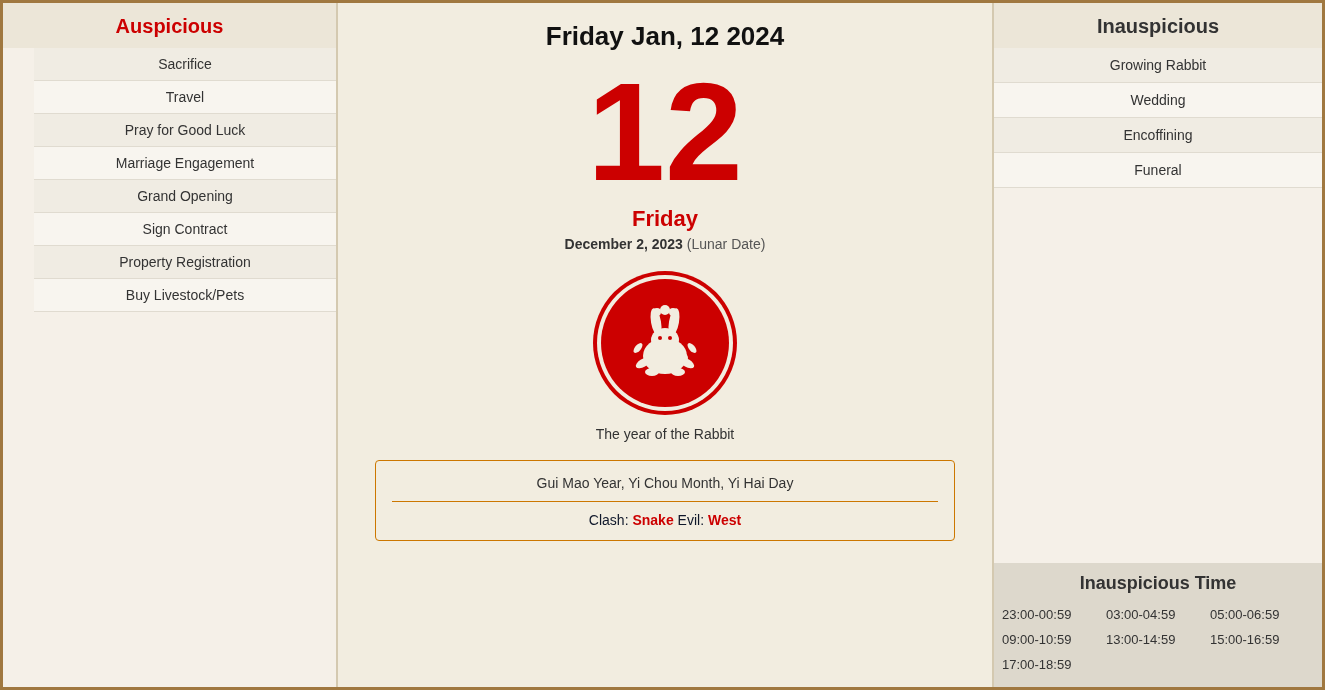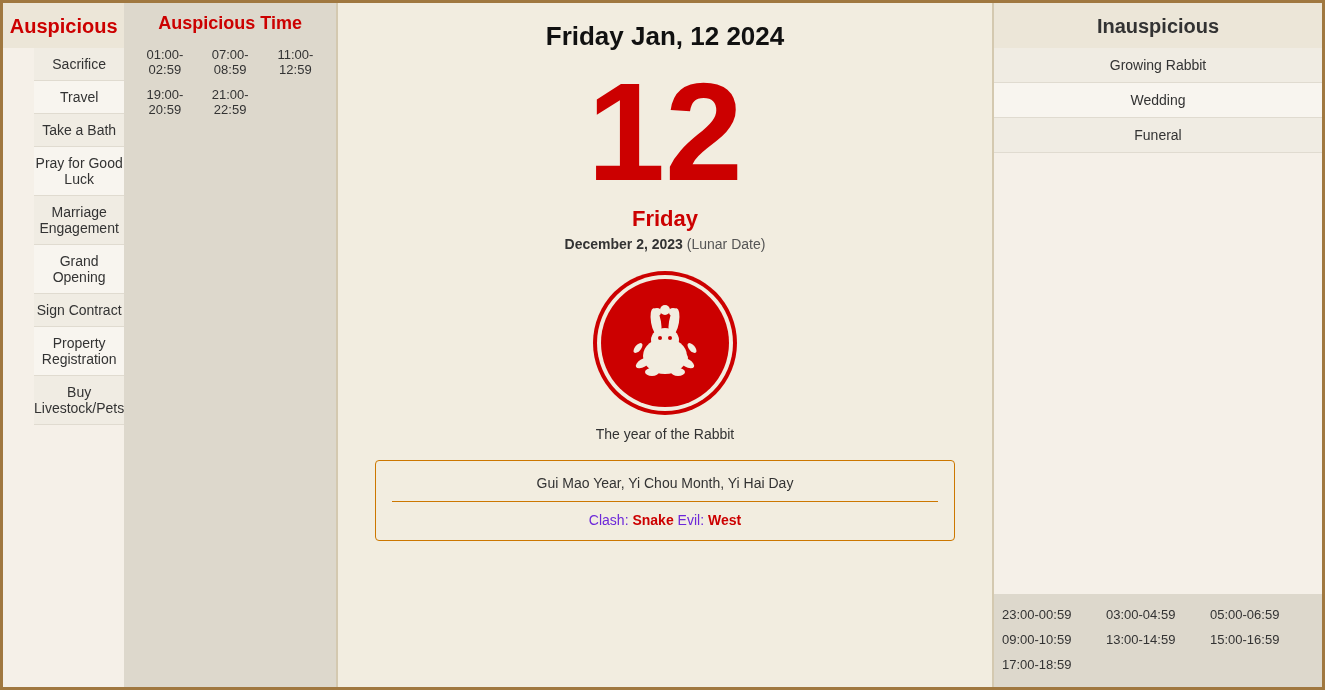--- a/index.html
+++ b/index.html
@@ -141,21 +141,21 @@
       color: #333;
       padding-bottom: 10px;
       border-bottom: 1px solid #cc7700;
       margin-bottom: 10px;
     }
     .info-box-line2 {
       text-align: center;
       font-size: 14px;
       color: #333;
     }
-    .clash-label { color: #6d28d9; }
+    .clash-label { color: #0f172a; }
     .clash-animal { color: #cc0000; font-weight: bold; }
     .clash-direction { color: #cc0000; font-weight: bold; }
 
     
     .right-panel {
       width: 330px;
       min-width: 330px;
       background: #f5f0e8;
       border-left: 2px solid #d4c9b0;
       display: flex;
@@ -215,40 +215,27 @@
 
 <div class="outer-border">
 
   <div class="left-panel">
     <div class="left-top">
       <div class="section-title">Auspicious</div>
       <ul class="auspicious-list">
 
       <li>Sacrifice</li>
           <li>Travel</li>
-          <li>Take a Bath</li>
           <li>Pray for Good Luck</li>
           <li>Marriage Engagement</li>
           <li>Grand Opening</li>
           <li>Sign Contract</li>
           <li>Property Registration</li>
           <li>Buy Livestock/Pets</li>
         </ul>
-    </div>
-    <div class="left-bottom">
-      <div class="auspicious-time-title">Auspicious Time</div>
-      <div class="time-grid">
-
-      <div class="time-slot">01:00-02:59</div>
-          <div class="time-slot">07:00-08:59</div>
-          <div class="time-slot">11:00-12:59</div>
-          <div class="time-slot">19:00-20:59</div>
-          <div class="time-slot">21:00-22:59</div>
-          <div class="time-slot"></div>
-        </div>
     </div>
   </div>
 
   <div class="center-panel">
     <div class="date-title">Friday Jan, 12 2024</div>
     <div class="day-number">12</div>
     <div class="day-name">Friday</div>
     <div class="lunar-date">
       <strong>December 2, 2023</strong>
       <span>(Lunar Date)</span>
@@ -291,24 +278,26 @@
     </div>
   </div>
 
   <div class="right-panel">
     <div class="right-top">
       <div class="inauspicious-title">Inauspicious</div>
       <ul class="inauspicious-list">
 
       <li>Growing Rabbit</li>
           <li>Wedding</li>
+          <li>Encoffining</li>
           <li>Funeral</li>
         </ul>
     </div>
     <div class="right-bottom">
+      <div class="inauspicious-time-title">Inauspicious Time</div>
       <div class="inauspicious-time-grid">
 
       <div class="inauspicious-time-slot">23:00-00:59</div>
           <div class="inauspicious-time-slot">03:00-04:59</div>
           <div class="inauspicious-time-slot">05:00-06:59</div>
           <div class="inauspicious-time-slot">09:00-10:59</div>
           <div class="inauspicious-time-slot">13:00-14:59</div>
           <div class="inauspicious-time-slot">15:00-16:59</div>
           <div class="inauspicious-time-slot">17:00-18:59</div>
           <div class="inauspicious-time-slot"></div>

